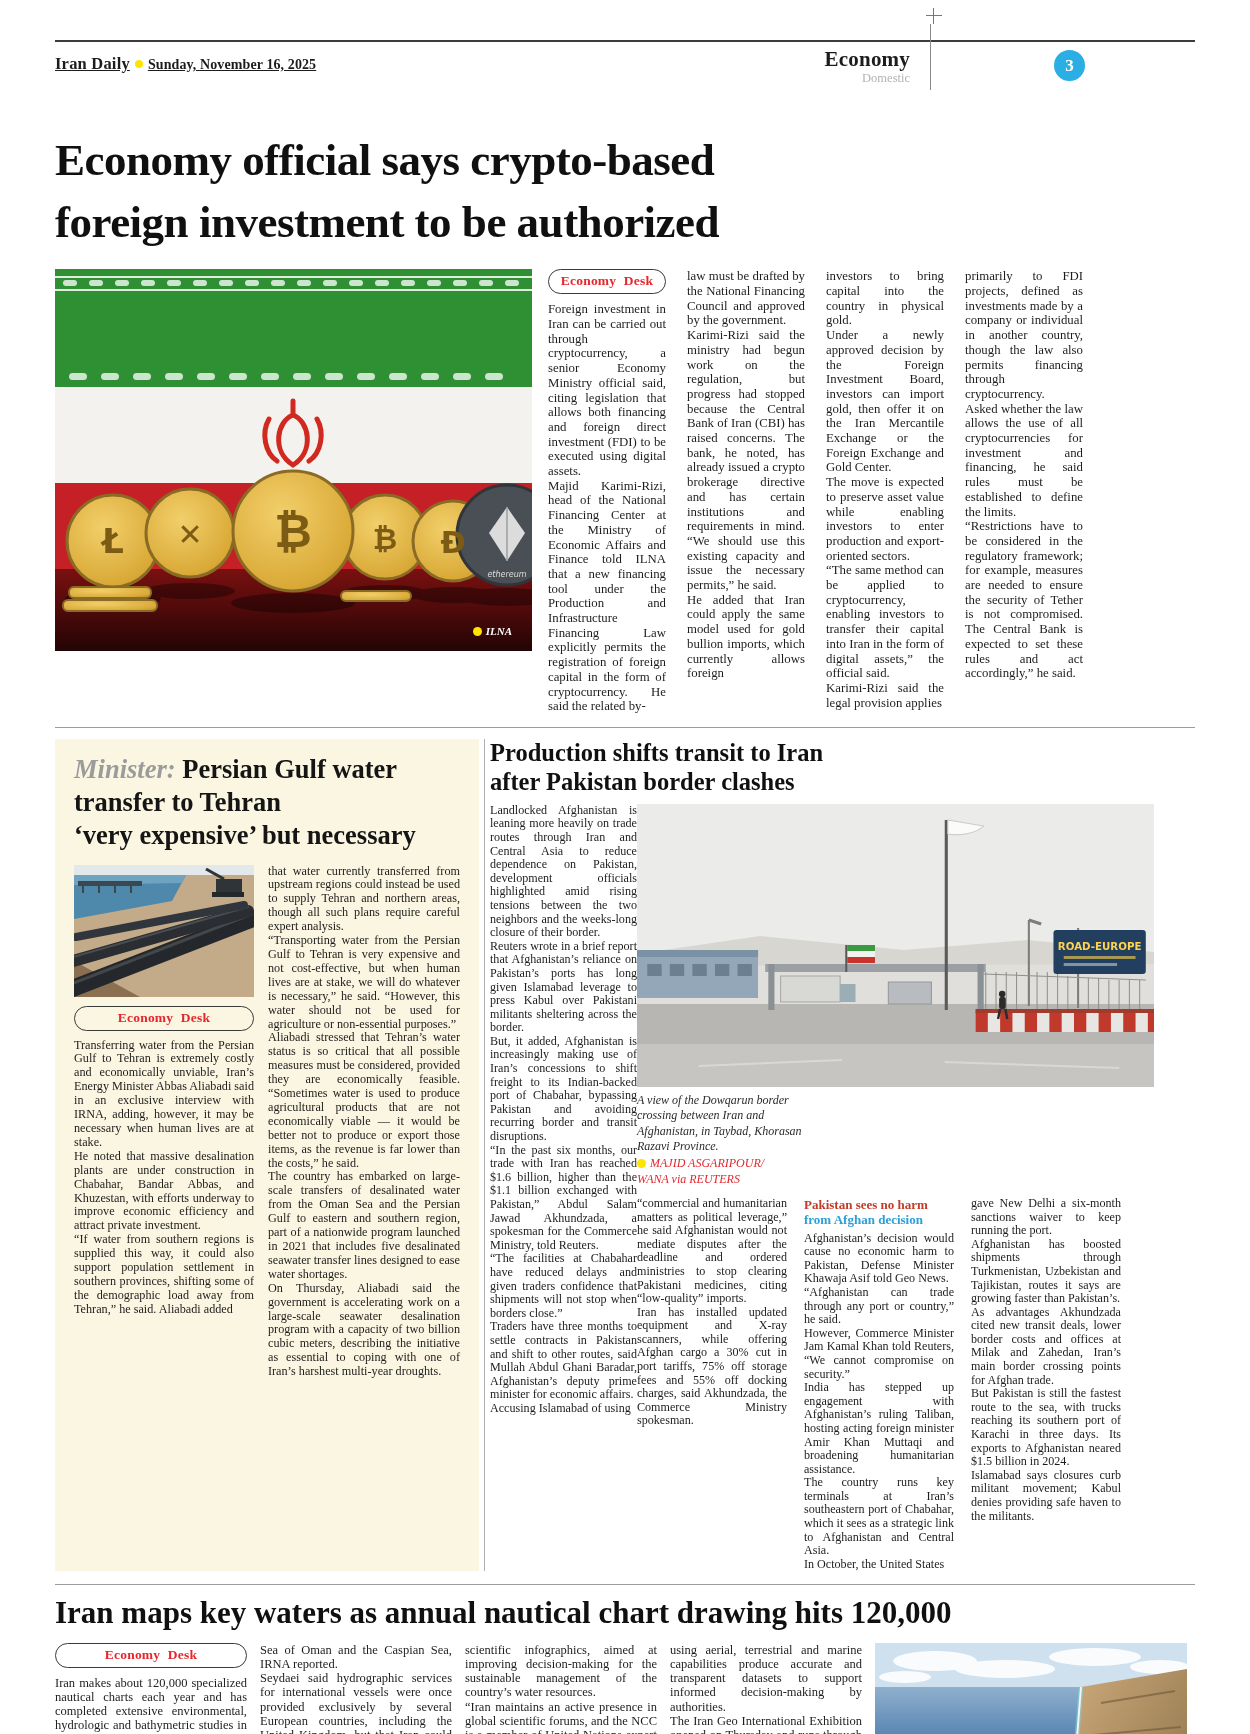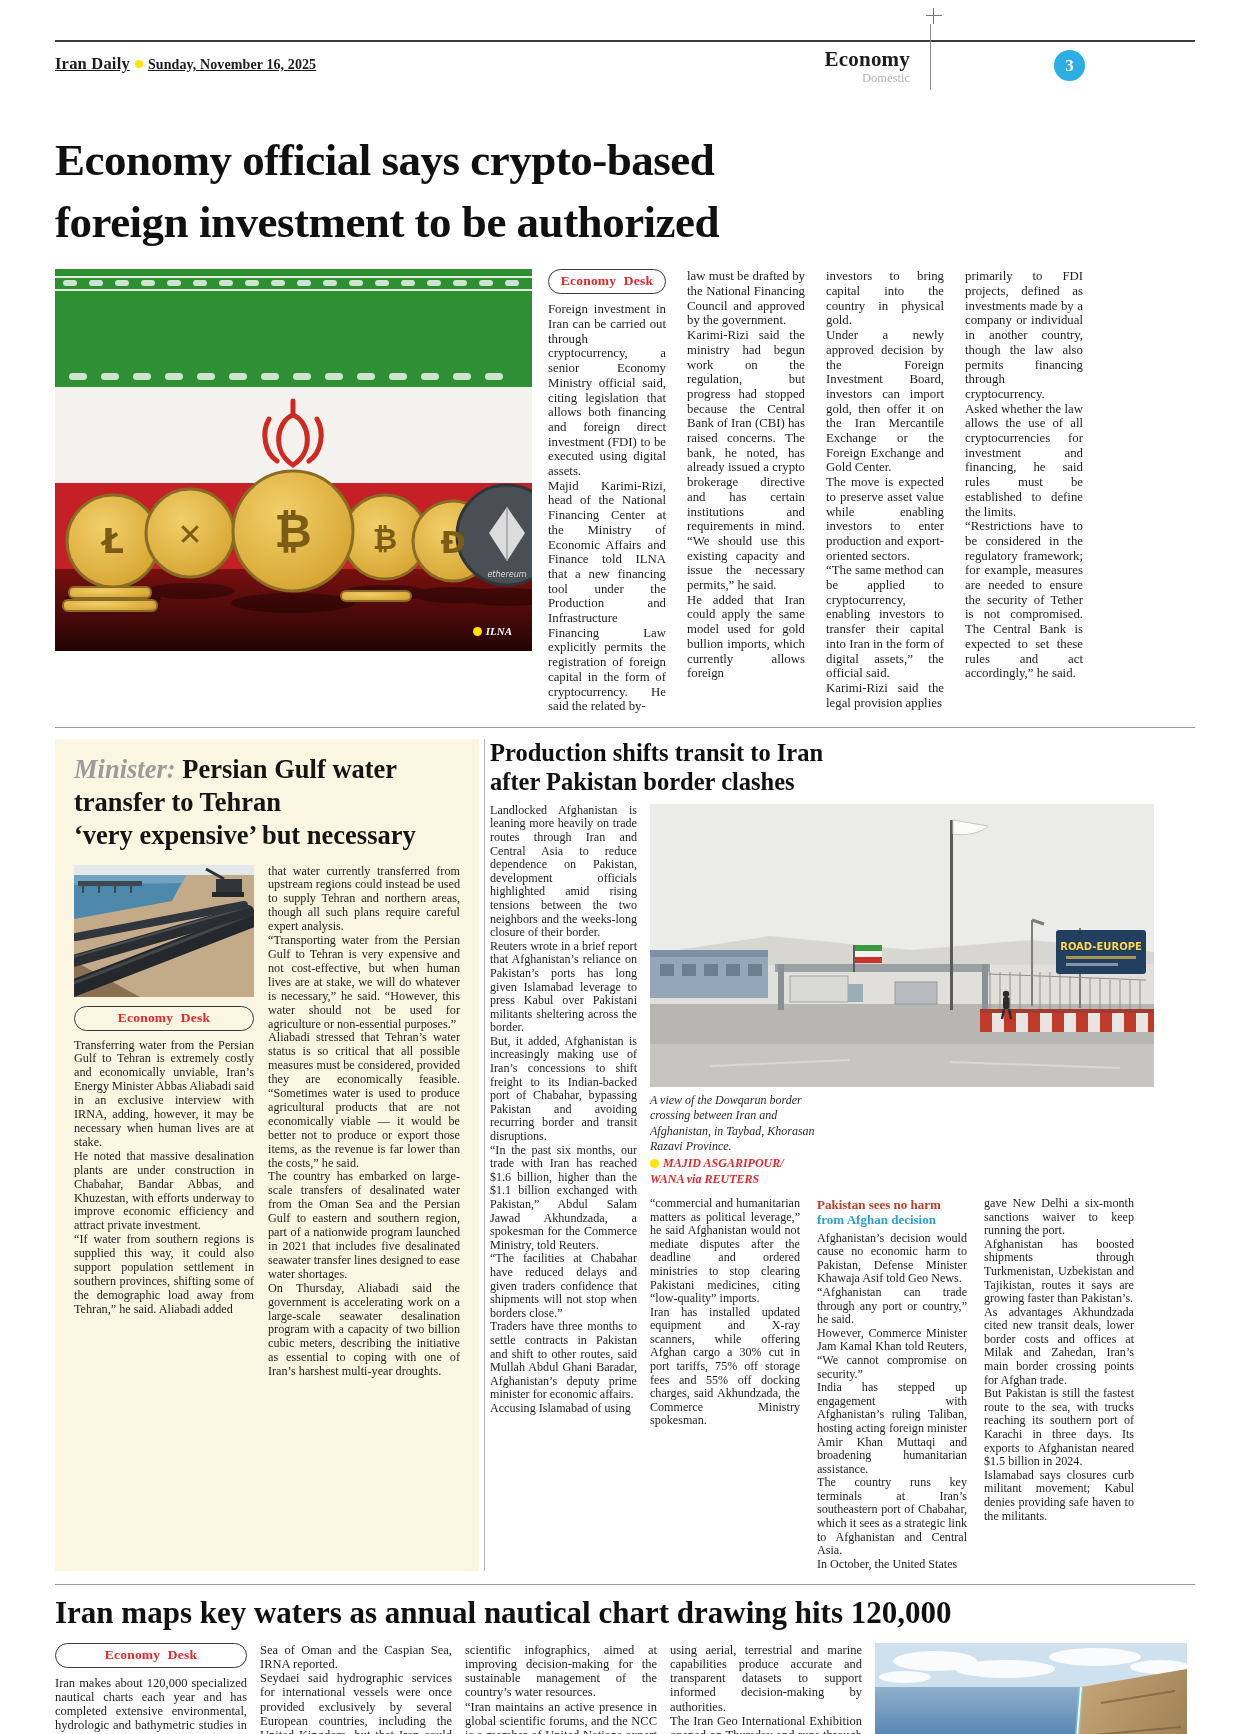--- a/index.html
+++ b/index.html
@@ -55,26 +55,26 @@
   .water-panel { width:424px; flex:none; background:#faf6e1; padding:14px 19px 16px; }
   .w-headline { font-size:26.5px; line-height:1.24; font-weight:700; color:#151515; }
   .kicker { color:#9b9b9b; font-style:italic; font-weight:700; }
   .water-cols { display:flex; gap:14px; margin-top:13px; }
   .wcol1 { width:180px; flex:none; font-size:12.2px; line-height:13.9px; }
   .wcol2 { flex:1; font-size:12.2px; line-height:13.9px; }
   .photo-water { width:180px; height:132px; margin-bottom:9px; }
   .section2-divider { width:1px; background:#b0b0b0; margin:0 5px; }
   .afghan { width:664px; padding-top:0; }
   .a-headline { font-size:24.5px; line-height:1.18; font-weight:700; color:#101010; }
-  .afghan-grid { display:flex; gap:13px; margin-top:7px; }
+  .afghan-grid { display:flex; margin-top:7px; }
   .acol1 { width:147px; flex:none; font-size:12.1px; line-height:13.6px; }
   .aright { flex:1; }
   .photo-border { width:100%; height:283px; display:block; }
   .caption { width:172px; margin-top:6px; font-size:12px; line-height:1.28; font-style:italic; color:#2a2a2a; }
-  .cap-credit { margin-top:2px; color:#e5262d; font-weight:700; }
+  .cap-credit { margin-top:2px; color:#e5262d; font-weight:400; }
   .cap-credit .ydot { width:9px; height:9px; margin:0 4px 2px 0; }
   .acols { display:flex; gap:17px; margin-top:10px; }
   .acol { width:150px; font-size:12.1px; line-height:13.6px; }
   .subhead { font-size:13px; line-height:1.18; font-weight:700; margin-bottom:4px; font-style:normal; }
   .subhead .l1 { display:block; color:#c23a28; }
   .subhead .l2 { display:block; color:#2b9fd6; }
   
   .n-headline { font-size:31px; line-height:1.1; font-weight:700; margin:10px 0 12px; color:#101010; }
   .ncols { display:flex; gap:13px; }
   .ncol { width:192px; font-size:12.5px; line-height:14.3px; }

